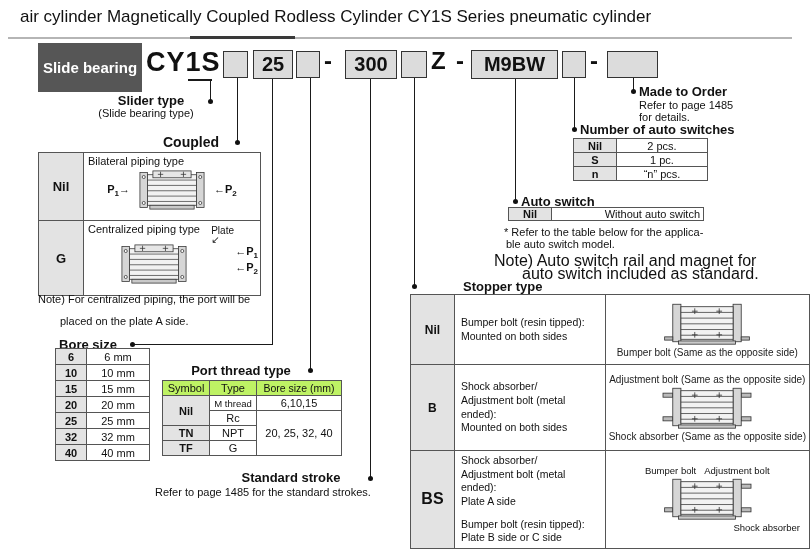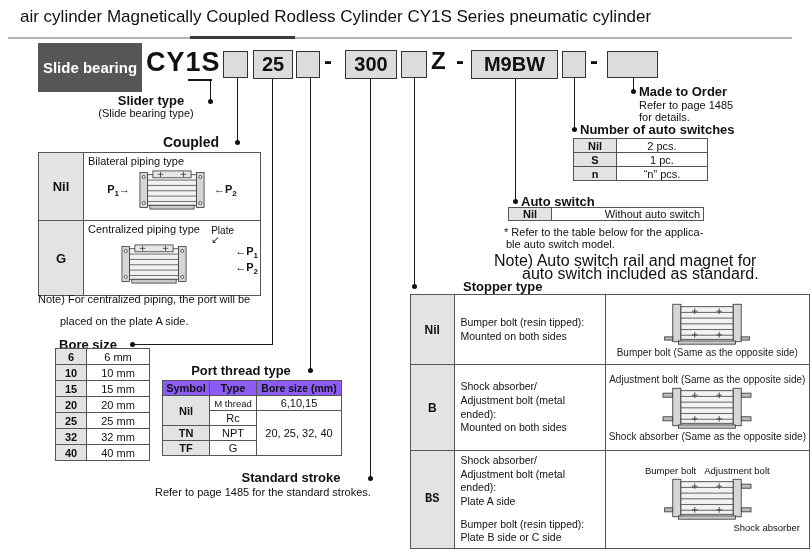--- a/index.html
+++ b/index.html
@@ -26,21 +26,21 @@
   .pip-title{font-size:11px;}
   .cyl-wrap{display:flex;align-items:center;justify-content:center;margin-top:2px;}
   .plabel{font-weight:bold;font-size:11px;white-space:nowrap;}
   .arrow-r::after{content:"\2192";font-weight:bold;}
   .arrow-l::before{content:"\2190";font-weight:bold;}
   .note-text{position:absolute;font-size:11px;white-space:nowrap;}
   .bore-table{position:absolute;left:55px;top:348px;}
   .bore-table td{height:15px;text-align:center;}
   .port-table{position:absolute;left:162px;top:380px;}
   .port-table td,.port-table th{height:14px;text-align:center;}
-  .hdrcell{background:#8b5cf6;font-weight:bold;font-size:11px;}
+  .hdrcell{background:#bef264;font-weight:normal;font-size:11px;}
   .as-table{position:absolute;left:508px;top:207px;}
   .qty-table{position:absolute;left:573px;top:138px;}
   .qty-table td{height:13px;text-align:center;}
   .stopper-table{position:absolute;left:410px;top:294px;}
   .stopper-table .desc{font-size:10.5px;vertical-align:middle;padding:3px 6px;line-height:1.3;}
   .diagcell{position:relative;vertical-align:middle;text-align:center;}
   .cap{font-size:10px;white-space:nowrap;color:#222;}
   .cap10{font-size:9.5px;white-space:nowrap;color:#111;text-align:center;}
   .boldnote{font-weight:normal;font-size:16px;white-space:nowrap;}
   .rule{position:absolute;left:8px;top:37px;width:784px;height:2px;background:#b5b5b5;}
@@ -315,21 +315,21 @@
                 <line x1="23" y1="35" x2="87" y2="35" stroke="#444"></line>
             <line x1="23" y1="42" x2="87" y2="42" stroke="#444"></line>
             <path d="M40 9v7 M36.5 12.5h7 M70 9v7 M66.5 12.5h7 M40 38v7 M36.5 41.5h7 M70 38v7 M66.5 41.5h7" stroke="#333" fill="none"></path>
             <rect x="20" y="49" width="70" height="4" fill="#c9c9c9" stroke="#333"></rect>
           </svg>
         </div>
         <div class="cap">Shock absorber (Same as the opposite side)</div>
       </td>
     </tr>
     <tr style="height:95px;">
-      <td class="symcell" style="font-size:12px;font-family:Liberation Mono, monospace;">BS</td>
+      <td class="symcell" style="font-size:16px;">BS</td>
       <td class="desc">
         <div>Shock absorber/</div>
             <div>Adjustment bolt (metal ended):</div>
             <div>Plate A side</div>
         <div style="height:9px;"></div>
         <div>Bumper bolt (resin tipped):</div>
             <div>Plate B side or C side</div>
       </td>
       <td class="diagcell">
         <div class="cap10">

